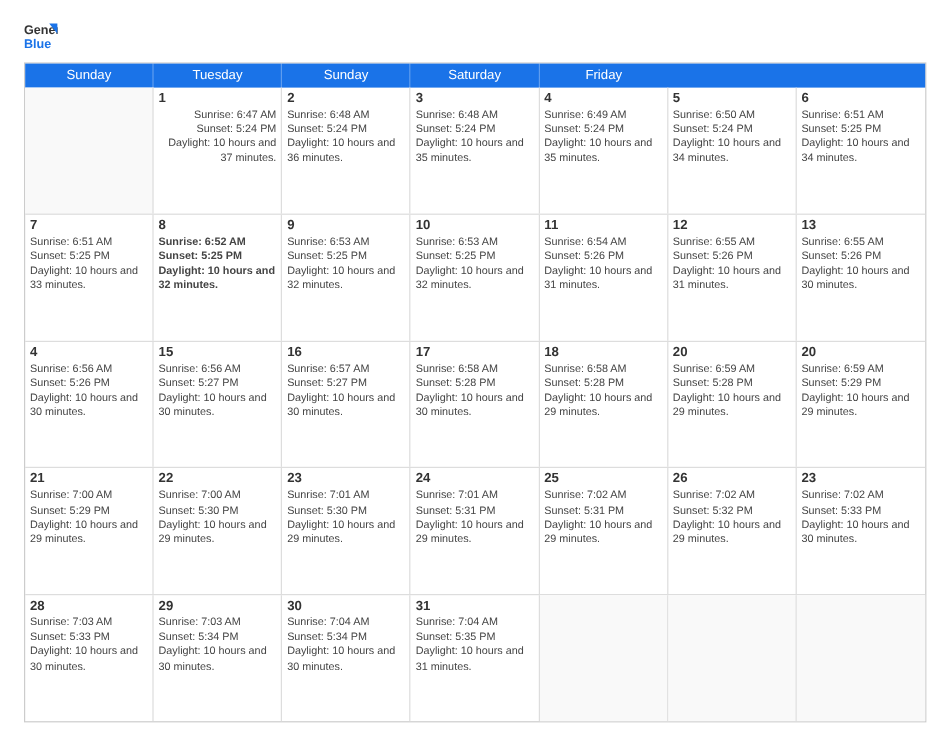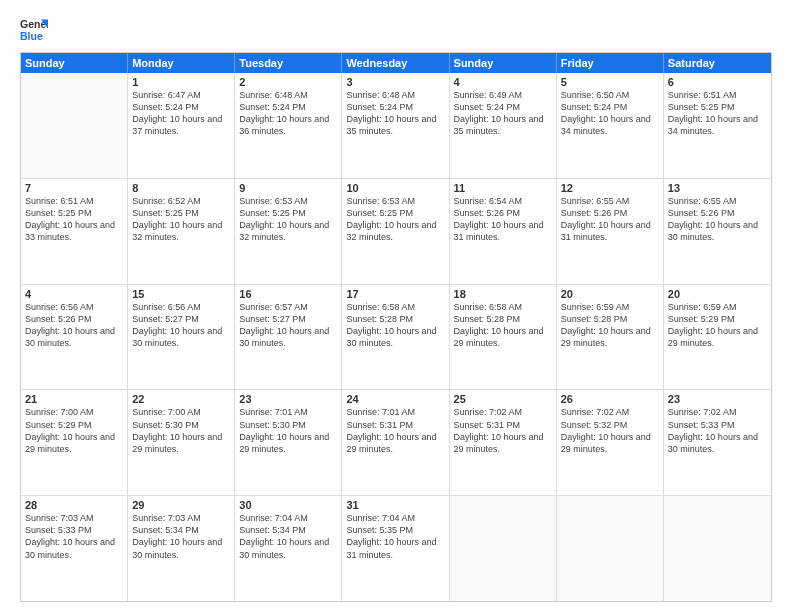--- a/index.html
+++ b/index.html
@@ -53,23 +53,23 @@
       border: 1px solid #ccc;
     }
     .cal-header {
       display: grid;
       grid-template-columns: repeat(7, 1fr);
       background: #1a73e8;
     }
     .cal-header-cell {
       color: #fff;
       font-size: 11px;
-      font-weight: bold;
+      font-weight: normal;
       padding: 4px 4px;
-      text-align: left;
+      text-align: center;
       border-right: 1px solid rgba(255,255,255,0.3);
     }
     .cal-header-cell:last-child { border-right: none; }
     .cal-body {
       flex: 1;
       display: flex;
       flex-direction: column;
     }
     .cal-row {
       display: grid;
@@ -115,33 +115,31 @@
     </div>
     <div class="title-block">
       <div class="main-title"></div>
       <div class="subtitle"></div>
     </div>
   </div>
 
   <div class="calendar">
     <div class="cal-header" id="cal-header">
         <div class="cal-header-cell">Sunday</div>
-        <div class="cal-header-cell">Monday</div>
         <div class="cal-header-cell">Tuesday</div>
-        <div class="cal-header-cell">Wednesday</div>
         <div class="cal-header-cell">Sunday</div>
+        <div class="cal-header-cell">Saturday</div>
         <div class="cal-header-cell">Friday</div>
-        <div class="cal-header-cell">Saturday</div>
       </div>
     <div class="cal-body" id="cal-body">
         <div class="cal-row">
           <div class="cal-cell empty"></div>
           <div class="cal-cell">
             <span class="day-num">1</span>
-            <div class="day-detail" style="white-space: pre-line;">Sunrise: 6:47 AM
+            <div class="day-detail" style="white-space: pre-line; text-align: right;">Sunrise: 6:47 AM
 Sunset: 5:24 PM
 Daylight: 10 hours and 37 minutes.</div>
           </div>
           <div class="cal-cell">
             <span class="day-num">2</span>
             <div class="day-detail" style="white-space: pre-line;">Sunrise: 6:48 AM
 Sunset: 5:24 PM
 Daylight: 10 hours and 36 minutes.</div>
           </div>
           <div class="cal-cell">
@@ -171,21 +169,21 @@
         </div>
         <div class="cal-row">
           <div class="cal-cell">
             <span class="day-num">7</span>
             <div class="day-detail" style="white-space: pre-line;">Sunrise: 6:51 AM
 Sunset: 5:25 PM
 Daylight: 10 hours and 33 minutes.</div>
           </div>
           <div class="cal-cell">
             <span class="day-num">8</span>
-            <div class="day-detail" style="white-space: pre-line;">Sunrise: 6:52 AM
+            <div class="day-detail" style="white-space: pre-line; font-weight: bold;">Sunrise: 6:52 AM
 Sunset: 5:25 PM
 Daylight: 10 hours and 32 minutes.</div>
           </div>
           <div class="cal-cell">
             <span class="day-num">9</span>
             <div class="day-detail" style="white-space: pre-line;">Sunrise: 6:53 AM
 Sunset: 5:25 PM
 Daylight: 10 hours and 32 minutes.</div>
           </div>
           <div class="cal-cell">

